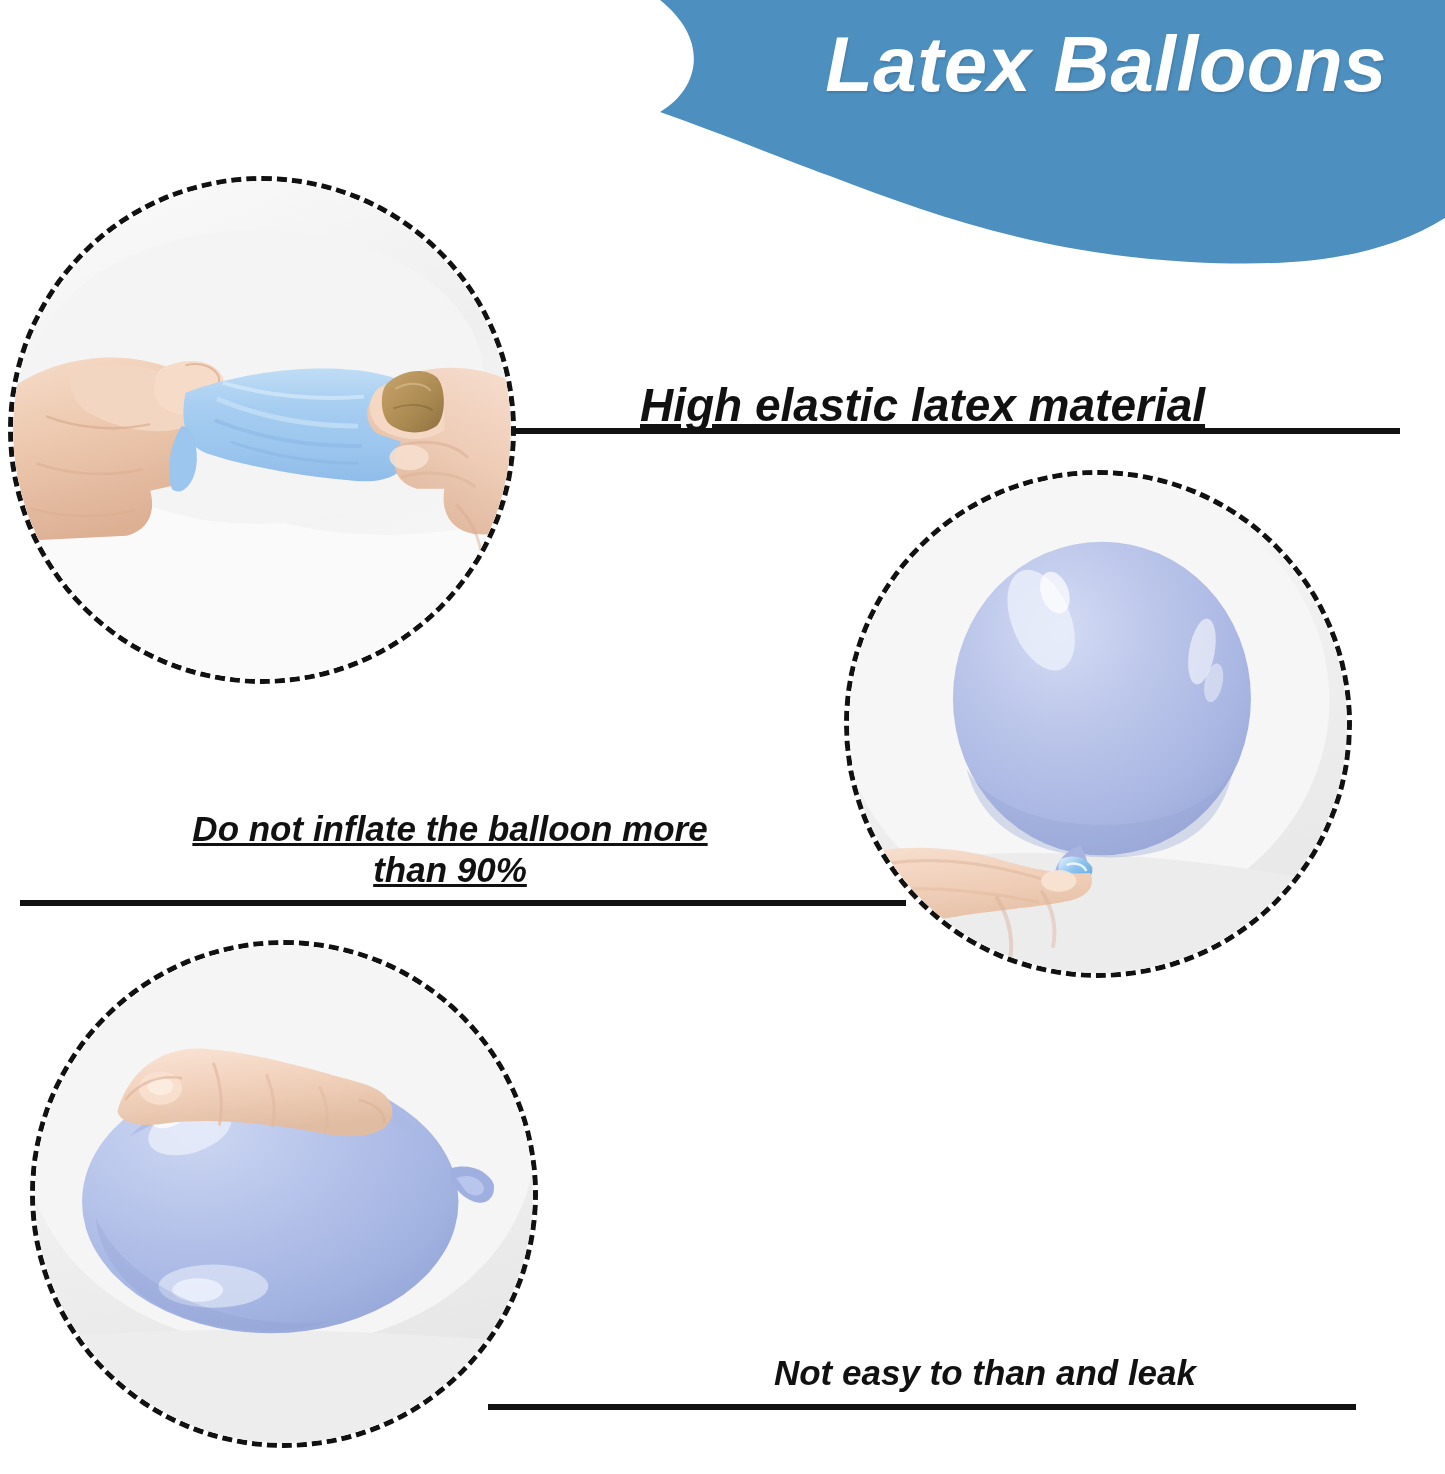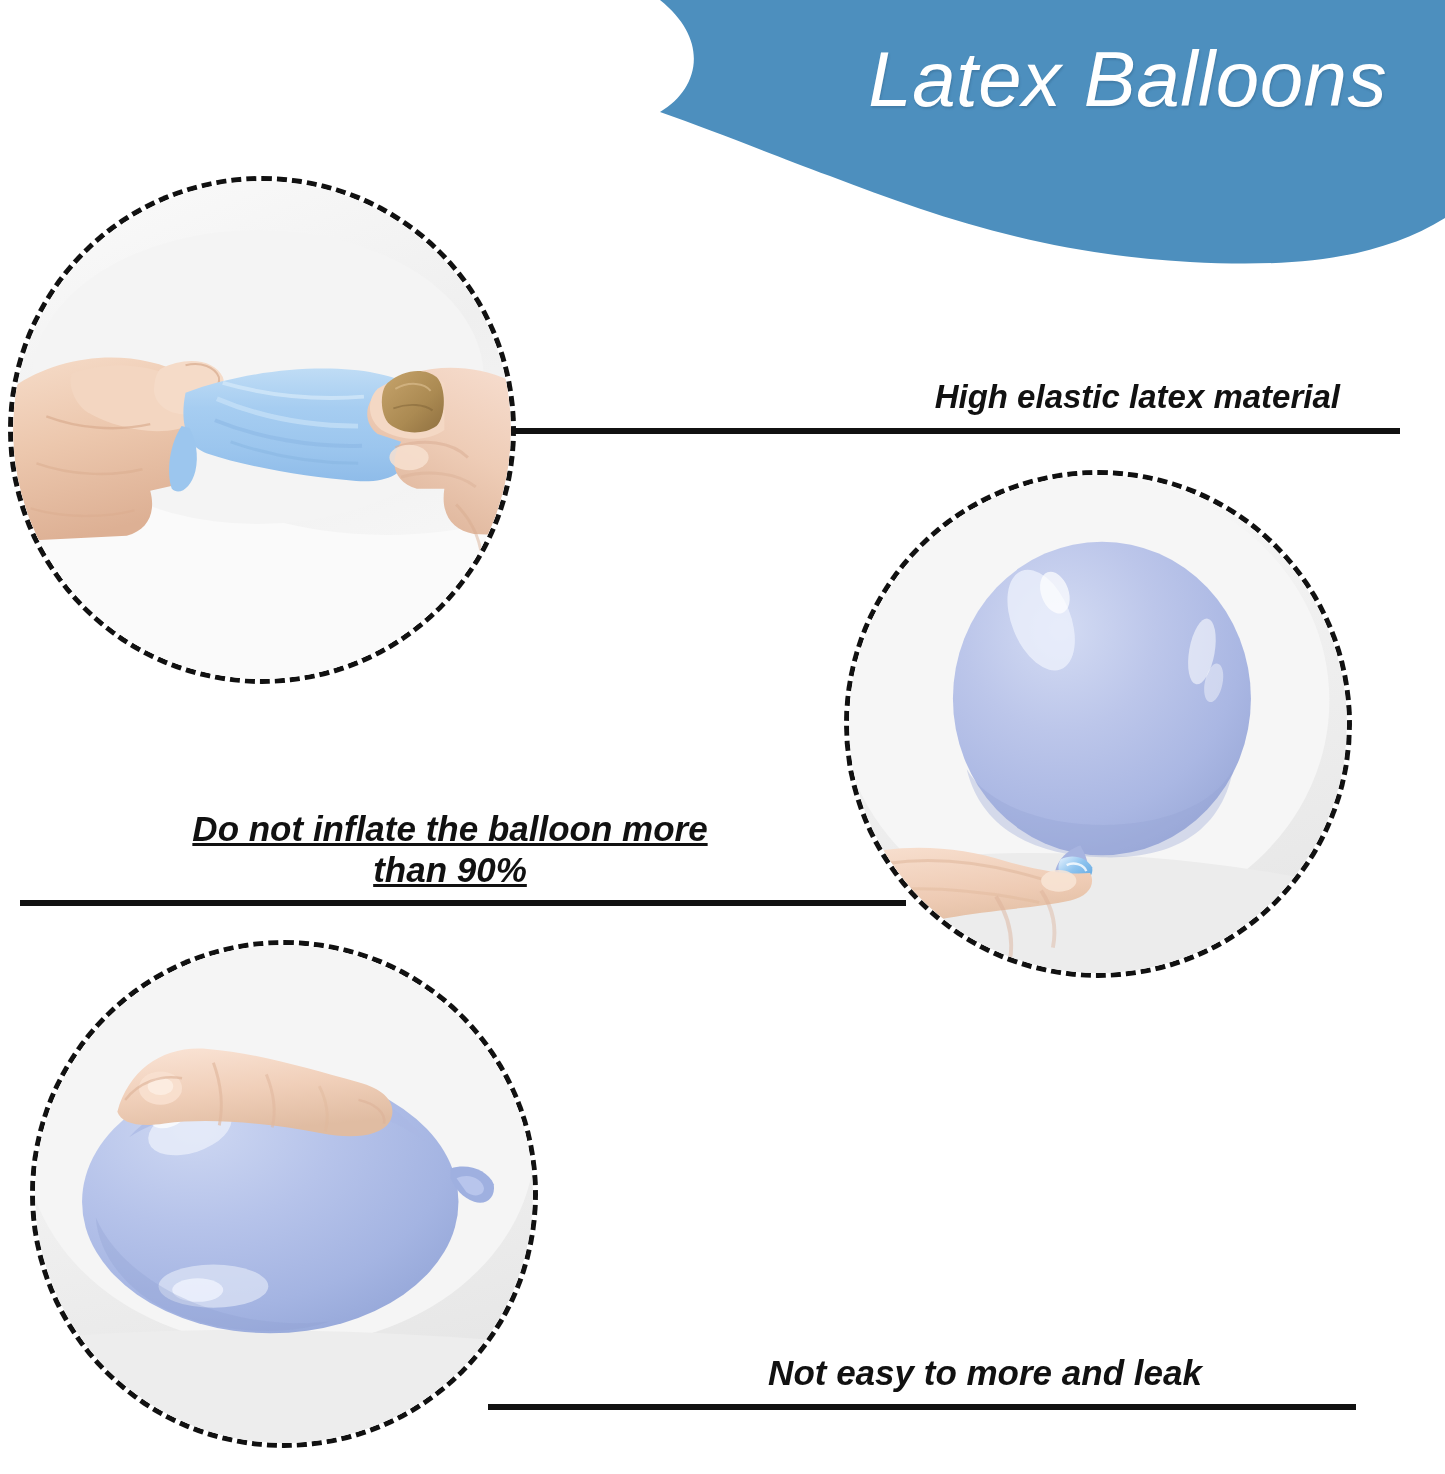--- a/index.html
+++ b/index.html
@@ -21,24 +21,24 @@
   
   .banner-svg {
     position: absolute;
     top: 0;
     left: 0;
     width: 1445px;
     height: 300px;
   }
   .banner-title {
     position: absolute;
-    top: 34px;
+    top: 19px;
     right: 58px;
     font-family: "Liberation Sans", sans-serif;
-    font-weight: normal;
+    font-weight: bold;
     font-style: italic;
     font-size: 78px;
     letter-spacing: 0.5px;
     color: #ffffff;
     white-space: nowrap;
     text-shadow: 1px 2px 2px rgba(40,80,110,0.28);
   }
 
   
   .photo-circle {
@@ -71,22 +71,23 @@
     font-weight: bold;
     font-style: italic;
     color: #111111;
     white-space: pre-line;
     line-height: 1.18;
   }
   #caption-1 {
     left: 640px;
     top: 378px;
     width: 700px;
-    font-size: 33px;
-    text-align: right;
+    font-size: 46px;
+    text-align: left;
+    text-decoration: underline;
   }
   #caption-2 {
     left: 60px;
     top: 808px;
     width: 780px;
     font-size: 35px;
     text-align: center;
     text-decoration: underline;
   }
   #caption-3 {
@@ -339,15 +340,15 @@
         <ellipse cx="128" cy="146" rx="22" ry="17" fill="#f8e0cf" opacity="0.9"></ellipse>
         <ellipse cx="128" cy="144" rx="13" ry="9" fill="#fdeee3" opacity="0.85"></ellipse>
         <path d="M 92 158 C 106 140 128 132 150 136" fill="none" stroke="#dcb096" stroke-width="2.5" opacity="0.6"></path>
         <path d="M 330 158 C 348 162 358 172 356 182" fill="none" stroke="#dcb096" stroke-width="2.5" opacity="0.5"></path>
       </svg>
     </div>
   </div>
 
   <div class="feature-line" id="line-3" style="left:488px; top:1404px; width:868px;"></div>
 
-  <div class="feature-caption" id="caption-3">Not easy to more and leak</div>
+  <div class="feature-caption" id="caption-3">Not easy to than and leak</div>
 
 </div>
 
 </body></html>

